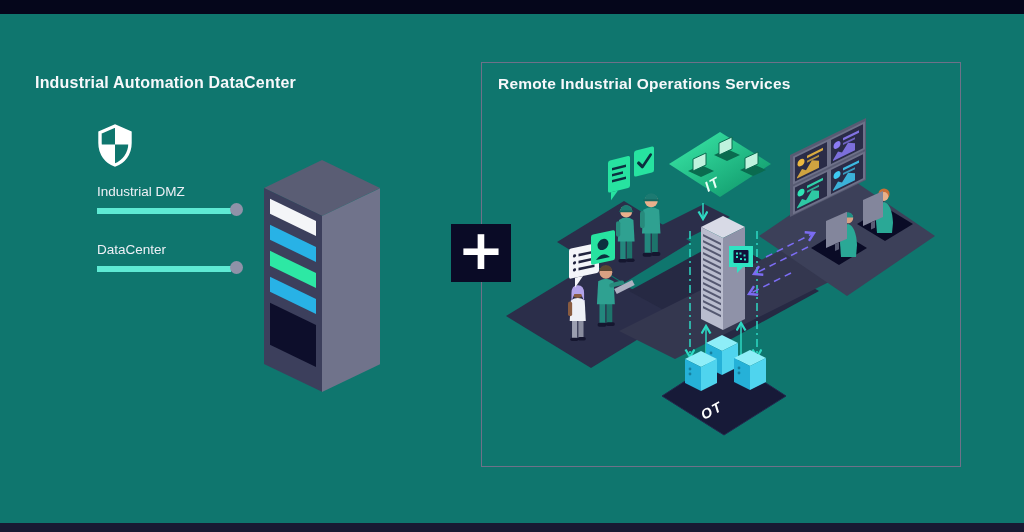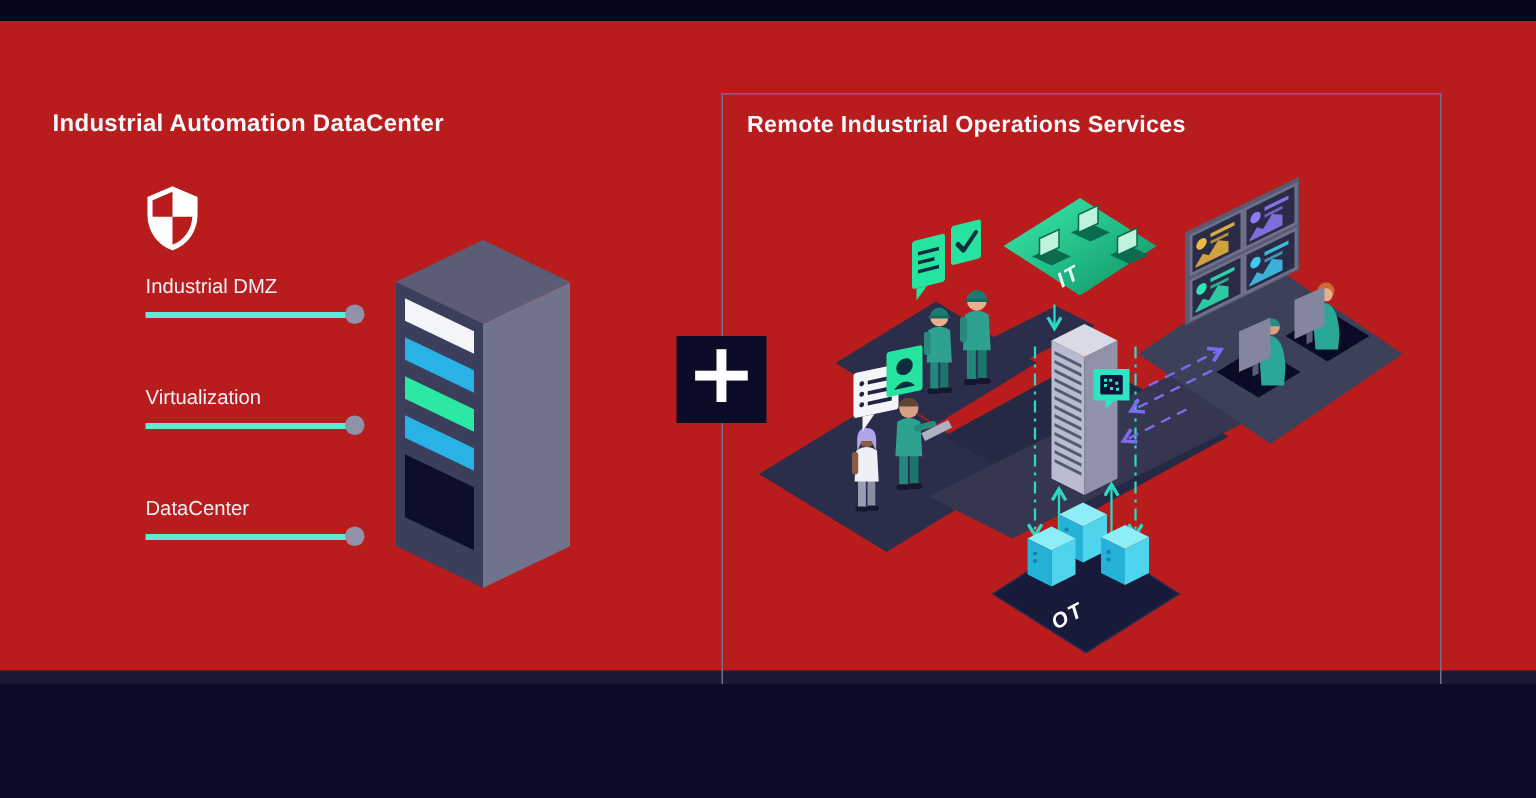--- a/index.html
+++ b/index.html
@@ -1,26 +1,26 @@
 <!DOCTYPE html>
 <html><head>
 <meta charset="utf-8">
 <style>
   html,body{margin:0;padding:0;background:#0a0b26;}
-  .stage{position:relative;width:1024px;height:456px;background:#b91c1c;overflow:hidden;
+  .stage{position:relative;width:1024px;height:532px;background:#0f766e;overflow:hidden;
          font-family:"Liberation Sans",sans-serif;}
   .band-top{position:absolute;left:0;top:0;width:100%;height:14px;background:#05061b;}
   .band-bottom{position:absolute;left:0;bottom:0;width:100%;height:9px;background:#181a33;}
 
   
   .dc-title{position:absolute;left:35px;top:74px;font-size:16px;font-weight:bold;
             color:#f7f8fb;letter-spacing:.2px;}
   .shield{position:absolute;left:96px;top:123px;}
   .features{position:absolute;left:97px;top:182px;width:134px;}
-  .feature{position:relative;border-bottom:4px solid #5eead4;padding-bottom:8px;margin-bottom:44px;}
+  .feature{position:relative;border-bottom:6px solid #5eead4;padding-bottom:8px;margin-bottom:26px;}
   .feature-label{font-size:13.5px;color:#eef0f6;}
   .feature-dot{position:absolute;right:-12px;bottom:-7.5px;width:13px;height:13px;
                border-radius:50%;background:#8f92a8;}
   .rack{position:absolute;left:262px;top:160px;}
 
   
   .plus-wrap{position:absolute;left:451px;top:224px;width:60px;height:58px;background:#0a0b26;
              display:flex;align-items:center;justify-content:center;z-index:5;}
   .plus{color:#ffffff;font-size:56px;font-weight:bold;line-height:1;margin-top:-7px;
         font-family:"DejaVu Sans",sans-serif;}
@@ -51,24 +51,20 @@
       <g clip-path="url(#shieldClip)">
         <rect x="19" y="2" width="16" height="19.5" fill="#ffffff"></rect>
         <rect x="3" y="21.5" width="16" height="22" fill="#ffffff"></rect>
       </g>
       <path d="M19,3 L34,9.5 V20 C34,31 27.5,38.8 19,42 C10.5,38.8 4,31 4,20 V9.5 Z" fill="none" stroke="#ffffff" stroke-width="3.4"></path>
     </svg>
 
     <div class="features">
       <div class="feature">
         <span class="feature-label">Industrial DMZ</span>
-        <span class="feature-dot"></span>
-      </div>
-      <div class="feature">
-        <span class="feature-label">Virtualization</span>
         <span class="feature-dot"></span>
       </div>
       <div class="feature">
         <span class="feature-label">DataCenter</span>
         <span class="feature-dot"></span>
       </div>
     </div>
 
     <svg class="rack" width="120" height="240" viewBox="0 0 120 240">
       <polygon points="2,28 60,0 118,28 60,56" fill="#5a5d74"></polygon>

